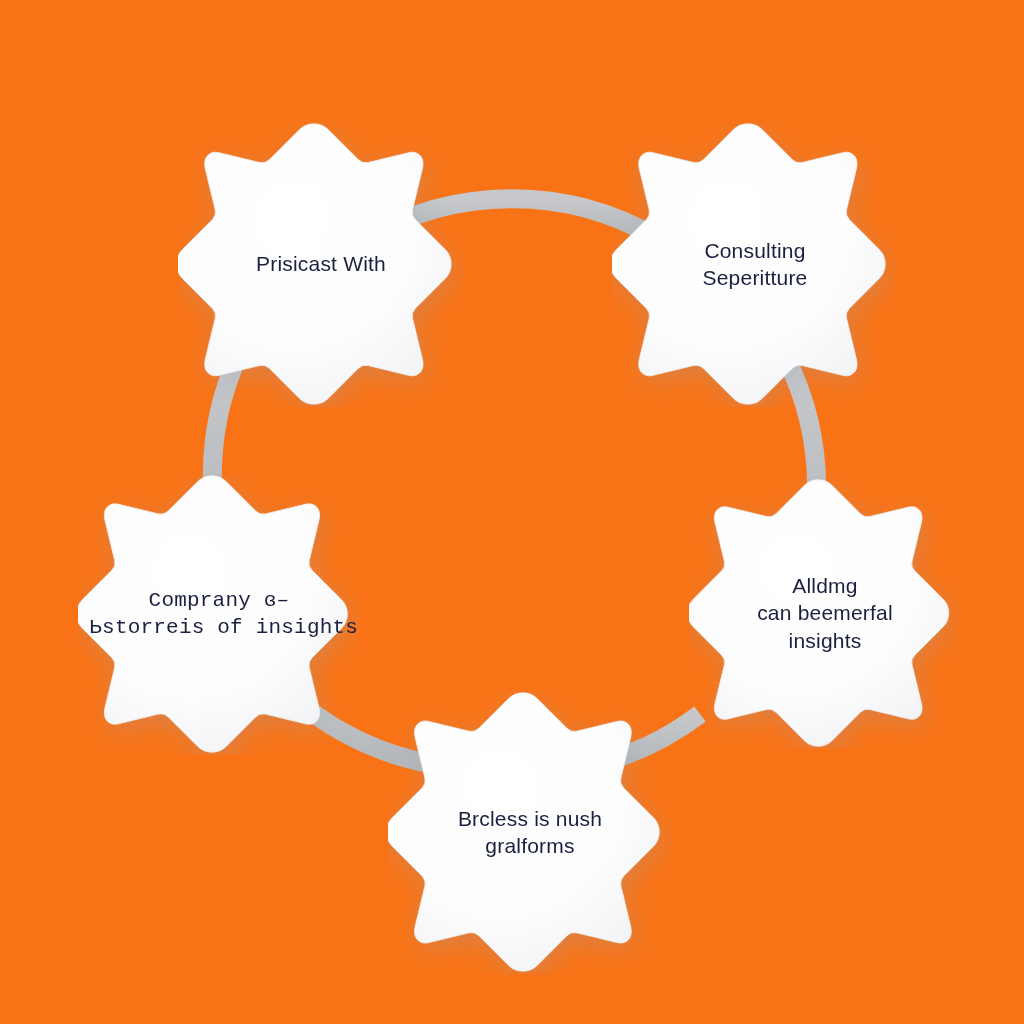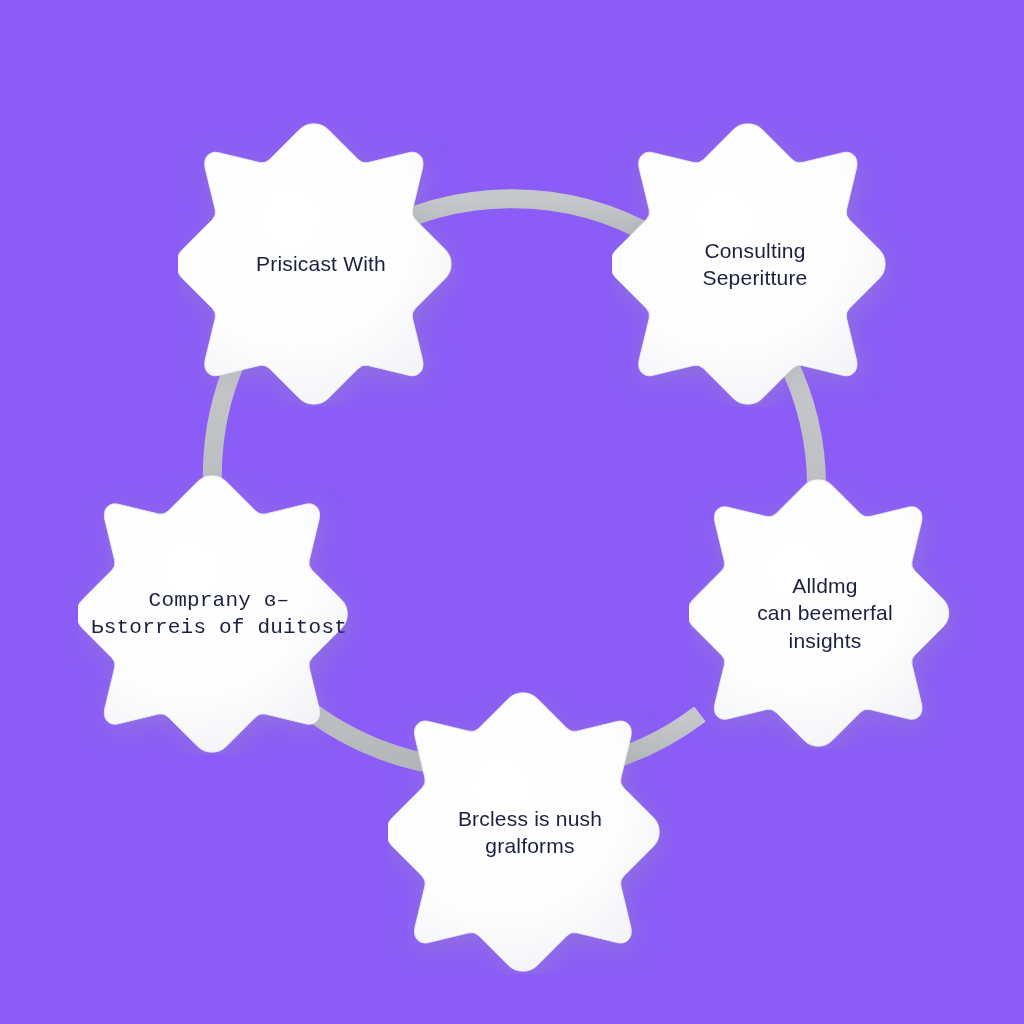--- a/index.html
+++ b/index.html
@@ -10,21 +10,21 @@
   body {
     width: 1024px;
     height: 1024px;
     font-family: "Liberation Sans", sans-serif;
     overflow: hidden;
   }
   #canvas {
     position: relative;
     width: 1024px;
     height: 1024px;
-    background: #8b5cf6;
+    background: #f97316;
   }
   #ring-layer {
     position: absolute;
     left: 0; top: 0;
     width: 1024px;
     height: 1024px;
   }
   .node {
     position: absolute;
     display: flex;
@@ -146,17 +146,17 @@
     <svg class="node-shape" viewBox="0 0 200 200">
       <path filter="url(#nodeShadow)" fill="url(#nodeFill)" stroke="#eceef1" stroke-width="0.6" d="M100 6 L121 27 Q124 30 128 29 L157 22 Q162 21 165 25 Q167 28 166 33 L159 62 Q158 66 161 69
                L182 90 Q186 94 186 100 Q186 106 182 110 L161 131 Q158 134 159 138 L166 167 Q167 172 165 175
                Q162 179 157 178 L128 171 Q124 170 121 173 L100 194 Q96 198 90 198 Q84 198 80 194 L59 173
                Q56 170 52 171 L23 178 Q18 179 15 175 Q13 172 14 167 L21 138 Q22 134 19 131 L-2 110
                Q-6 106 -6 100 Q-6 94 -2 90 L19 69 Q22 66 21 62 L14 33 Q13 28 15 25 Q18 21 23 22
                L52 29 Q56 30 59 27 L80 6 Q84 2 90 2 Q96 2 100 6 Z" transform="translate(5,0)"></path>
     </svg>
     <div class="node-label" style="width:92%;font-family:Liberation Mono, monospace;">
       <span class="ln">Comprany ɞ–</span>
-      <span class="ln">Ьstorreis of duitost</span>
+      <span class="ln">Ьstorreis of insights</span>
     </div>
   </div>
 
 </div>
 
 </body></html>

